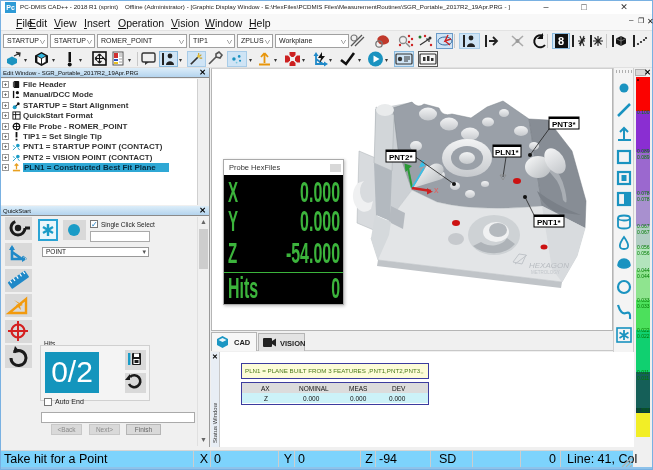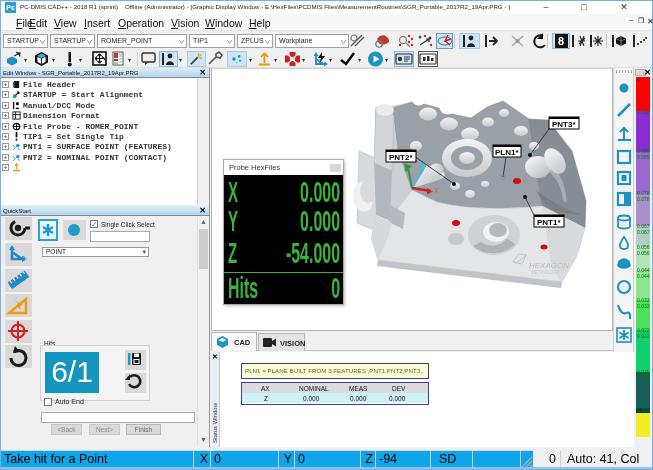--- a/index.html
+++ b/index.html
@@ -23,33 +23,33 @@
 .combo .arr { position:absolute; right:2px; top:1px; font-size:6px; color:#666; transform:scaleY(0.7); }
 
 #tb2 { position:absolute; left:1px; top:50px; width:651px; height:18px; background:#f0f0f0; border-bottom:1px solid #e0e0e0; }
 .sep { position:absolute; top:2px; width:1px; height:14px; background:#c8c8c8; }
 .ico { position:absolute; top:1px; width:17px; height:16px; font-size:12px; text-align:center; line-height:16px; color:#111; }
 .caret { position:absolute; top:6px; font-size:6px; color:#333; }
 
 #leftpanel { position:absolute; left:1px; top:68px; width:209px; height:379px; background:#f0f0f0; border-right:1px solid #9a9a9a; }
 .ptitle { position:absolute; left:0; width:208px; height:10px; background:linear-gradient(#dcedf9,#b4d4ee); border-bottom:1px solid #8a8a8a; font-size:6px; color:#111; line-height:10px; padding-left:2px; }
 .ptitle .x { position:absolute; right:3px; top:0; font-size:8px; color:#000; font-weight:bold; line-height:10px;}
-#edittree { position:absolute; left:0px; top:11px; width:196px; height:126px; background:#fff; font-family:Liberation Mono, monospace; font-size:8px; font-weight:bold; color:#333; overflow:hidden; }
+#edittree { position:absolute; left:0px; top:11px; width:196px; height:126px; background:#fff; font-family:Liberation Sans, sans-serif; font-size:8px; font-weight:bold; color:#333; overflow:hidden; }
 .trow { position:relative; height:10.4px; white-space:nowrap; }
 .trow .plus { position:absolute; left:1px; top:2px; width:7px; height:7px; border:1px solid #999; background:#fff; font-size:6px; line-height:5px; text-align:center; color:#444; }
 .trow .ticon { position:absolute; left:11px; top:1px; width:9px; height:9px; }
 .trow .ttxt { position:absolute; left:22px; top:1px; letter-spacing:0px; }
 .trow.sel .ttxt { background:#2fa8d5; color:#052b40; padding:0 13px 0 1px; }
 #etscroll { position:absolute; left:196px; top:11px; width:12px; height:126px; background:#f0f0f0; border-left:1px solid #d0d0d0; }
 .qtile { position:absolute; left:4px; width:27px; height:23px; background:#d9d9d9; }
 .qbtn { position:absolute; background:#d9d9d9; }
 
 .tiny { font-size:7px; color:#222; }
 
-#statusbar { position:absolute; left:1px; top:450px; width:532px; height:17px; background:#0ea5e9; font-size:12.5px; color:#000; border-top:1px solid #d5d5d5; }
+#statusbar { position:absolute; left:1px; top:450px; width:632px; height:17px; background:#7dd3fc; font-size:12.5px; color:#000; border-top:1px solid #d5d5d5; }
 #statusbar .seg { position:absolute; top:0; height:17px; line-height:16px; border-right:1px solid #cdcdcd; }
 #statusbottom { position:absolute; left:1px; top:467px; width:651px; height:2px; background:#8ec2ea; }
 </style>
 </head>
 <body>
 <div id="frame"></div>
 
 <div id="titlebar">
   <div class="appicon">Pc</div>
   <div class="ttext"><span>PC-DMIS CAD++ - 2018 R1 (sprint)</span>&nbsp;&nbsp;&nbsp;&nbsp;Offline (Administrator) - [Graphic Display Window - E:\HexFiles\PCDMIS Files\MeasurementRoutines\SGR_Portable_2017R2_19Apr.PRG - ]</div>
@@ -257,41 +257,41 @@
         <span class="plus">+</span>
         <svg class="ticon" viewBox="0 0 10 10">
           <rect x="2" y="1" width="6" height="8" rx="1" fill="#111"></rect>
           <rect x="1" y="2" width="2" height="6" fill="#555"></rect>
         </svg>
         <span class="ttxt">File Header</span>
       </div>
     <div class="trow">
         <span class="plus">+</span>
         <svg class="ticon" viewBox="0 0 10 10">
-          <circle cx="3" cy="7" r="2.2" fill="#1a9cc7"></circle>
-          <path d="M4 6 L8 2 M8 2 l-2.5 .5 M8 2 l-.5 2.5" stroke="#111" stroke-width="1.2" fill="none"></path>
-        </svg>
-        <span class="ttxt">STARTUP = Start Alignment</span>
-      </div>
-    <div class="trow">
-        <span class="plus">+</span>
-        <svg class="ticon" viewBox="0 0 10 10">
           <rect x="1" y="1" width="1.5" height="8" fill="#111"></rect>
           <circle cx="6" cy="3" r="1.8" fill="#111"></circle>
           <path d="M4 9 c0-2.5 4-2.5 4 0 Z" fill="#111"></path>
         </svg>
         <span class="ttxt">Manual/DCC Mode</span>
       </div>
     <div class="trow">
         <span class="plus">+</span>
         <svg class="ticon" viewBox="0 0 10 10">
+          <circle cx="3" cy="7" r="2.2" fill="#1a9cc7"></circle>
+          <path d="M4 6 L8 2 M8 2 l-2.5 .5 M8 2 l-.5 2.5" stroke="#111" stroke-width="1.2" fill="none"></path>
+        </svg>
+        <span class="ttxt">STARTUP = Start Alignment</span>
+      </div>
+    <div class="trow">
+        <span class="plus">+</span>
+        <svg class="ticon" viewBox="0 0 10 10">
           <rect x="1" y="1" width="8" height="8" fill="none" stroke="#111"></rect>
           <path d="M1 4 h8 M4 1 v8" stroke="#111"></path>
         </svg>
-        <span class="ttxt">Dimension Format</span>
+        <span class="ttxt">QuickStart Format</span>
       </div>
     <div class="trow">
         <span class="plus">+</span>
         <svg class="ticon" viewBox="0 0 10 10">
           <circle cx="5" cy="5" r="3.6" fill="none" stroke="#111" stroke-width="1.4"></circle>
           <path d="M5 1 v8 M1 5 h8" stroke="#111" stroke-width="1"></path>
         </svg>
         <span class="ttxt">File Probe - ROMER_POINT</span>
       </div>
     <div class="trow">
@@ -301,36 +301,37 @@
           <rect x="4" y="7.5" width="2" height="2" fill="#111"></rect>
         </svg>
         <span class="ttxt">TIP1 = Set Single Tip</span>
       </div>
     <div class="trow">
         <span class="plus">+</span>
         <svg class="ticon" viewBox="0 0 10 10">
           <circle cx="6.5" cy="4" r="2" fill="#1a9cc7"></circle>
           <path d="M1 9 L5 5 M6.5 6.5 L8.5 9 M1 4 l2 1" stroke="#1a9cc7" stroke-width="1"></path>
         </svg>
-        <span class="ttxt">PNT1 = SURFACE POINT (FEATURES)</span>
+        <span class="ttxt">PNT1 = STARTUP POINT (CONTACT)</span>
       </div>
     <div class="trow">
         <span class="plus">+</span>
         <svg class="ticon" viewBox="0 0 10 10">
           <circle cx="6.5" cy="4" r="2" fill="#1a9cc7"></circle>
           <path d="M1 9 L5 5 M6.5 6.5 L8.5 9 M1 4 l2 1" stroke="#1a9cc7" stroke-width="1"></path>
         </svg>
-        <span class="ttxt">PNT2 = NOMINAL POINT (CONTACT)</span>
+        <span class="ttxt">PNT2 = VISION POINT (CONTACT)</span>
       </div>
     <div class="trow sel">
         <span class="plus">+</span>
         <svg class="ticon" viewBox="0 0 10 10">
           <path d="M5 1 L5 7 M3 3 L5 1 L7 3" stroke="#e8a020" stroke-width="1.4" fill="none"></path>
           <rect x="1" y="7.5" width="8" height="1.8" fill="#e8a020"></rect>
         </svg>
+        <span class="ttxt">PLN1 = Constructed Best Fit Plane</span>
       </div>
   </div>
   <div id="etscroll"></div>
   <div class="ptitle" style="top:138px;">QuickStart<span class="x">✕</span></div>
   <div id="qsbody">
 
     <div class="qtile" style="top:149px;"><svg width="27" height="23" viewBox="0 0 27 23">
           <circle cx="13" cy="11" r="7" fill="none" stroke="#1a1a1a" stroke-width="3" stroke-dasharray="30 14"></circle>
           <circle cx="13" cy="11" r="3.2" fill="#1a1a1a"></circle>
           <path d="M20 11 h5" stroke="#1a1a1a" stroke-width="3"></path>
@@ -364,21 +365,21 @@
     <div class="qbtn" style="left:62px;top:152px;width:23px;height:20px;"><svg width="23" height="20" viewBox="0 0 23 20">
           <circle cx="11" cy="10" r="6" fill="#1a9cc7"></circle>
         </svg></div>
     <div class="abs" style="left:89px;top:152px;width:8px;height:8px;border:1px solid #777;background:#fff;font-size:8px;line-height:8px;color:#1a7ac0;">✓</div>
     <div class="abs" style="left:100px;top:153px;font-size:6.5px;color:#222;">Single Click Select</div>
     <div class="abs" style="left:89px;top:163px;width:60px;height:11px;background:#fff;border:1px solid #aaa;"></div>
     <div class="abs" style="left:41px;top:179px;width:107px;height:10px;background:#fff;border:1px solid #999;font-size:6.5px;line-height:8px;padding-left:3px;color:#222;">POINT<span style="position:absolute;right:2px;top:0;font-size:7px;color:#555;">▾</span></div>
 
     <div class="abs tiny" style="left:43px;top:272px;font-size:6.5px;">Hits</div>
     <div class="abs" style="left:39px;top:277px;width:110px;height:56px;border:1px solid #d0d0d0;background:#f4f4f4;"></div>
-    <div class="abs" style="left:44px;top:284px;width:54px;height:41px;background:#1495bd;color:#fff;font-size:30px;text-align:center;line-height:40px;">6/1</div>
+    <div class="abs" style="left:44px;top:284px;width:54px;height:41px;background:#1495bd;color:#fff;font-size:30px;text-align:center;line-height:40px;">0/2</div>
     <div class="qbtn" style="left:124px;top:282px;width:21px;height:20px;background:#d9d9d9;"><svg width="19" height="18" viewBox="0 0 19 18">
           <rect x="3" y="3" width="2.4" height="12" fill="#1a9cc7"></rect>
           <rect x="7" y="3" width="9" height="12" rx="1" fill="#1a1a1a"></rect>
           <rect x="9" y="3.5" width="5" height="3.5" fill="#fff"></rect>
           <rect x="8.5" y="9" width="6" height="5" fill="#fff"></rect>
           <rect x="9.5" y="10" width="4" height="3" fill="#1a1a1a"></rect>
         </svg></div>
     <div class="qbtn" style="left:124px;top:305px;width:21px;height:20px;background:#d9d9d9;"><svg width="19" height="18" viewBox="0 0 19 18">
           <path d="M5 4 a6 6 0 1 1 -1 7" fill="none" stroke="#1a1a1a" stroke-width="2.6"></path>
           <path d="M5 1 v6 h-5 Z" fill="#1a1a1a"></path>
@@ -624,18 +625,18 @@
   <div class="seg" style="left:0;width:193px;padding-left:3px;">Take hit for a Point</div>
   <div class="seg" style="left:193px;width:17px;text-align:right;padding-right:2px;">X</div>
   <div class="seg" style="left:210px;width:68px;padding-left:3px;">0</div>
   <div class="seg" style="left:278px;width:16px;text-align:right;padding-right:2px;">Y</div>
   <div class="seg" style="left:294px;width:66px;padding-left:3px;">0</div>
   <div class="seg" style="left:360px;width:15px;text-align:right;padding-right:2px;">Z</div>
   <div class="seg" style="left:375px;width:55px;padding-left:3px;">-94</div>
   <div class="seg" style="left:430px;width:42px;padding-left:8px;">SD</div>
   <div class="seg" style="left:472px;width:48px;"></div>
   <div class="seg" style="left:520px;width:40px;text-align:right;padding-right:4px;">0</div>
-  <div class="seg" style="left:560px;width:91px;padding-left:6px;border-right:0;">Auto: 41, Col</div>
+  <div class="seg" style="left:560px;width:91px;padding-left:6px;border-right:0;">Line: 41, Col</div>
   <svg width="14" height="14" viewBox="0 0 14 14" style="position:absolute;right:0;top:3px;">
       <path d="M13 3 L3 13 M13 7 L7 13 M13 11 L11 13" stroke="#b0b0b0" stroke-width="1.2"></path>
     </svg>
 </div>
 <div id="statusbottom"></div>
 
 </body></html>

